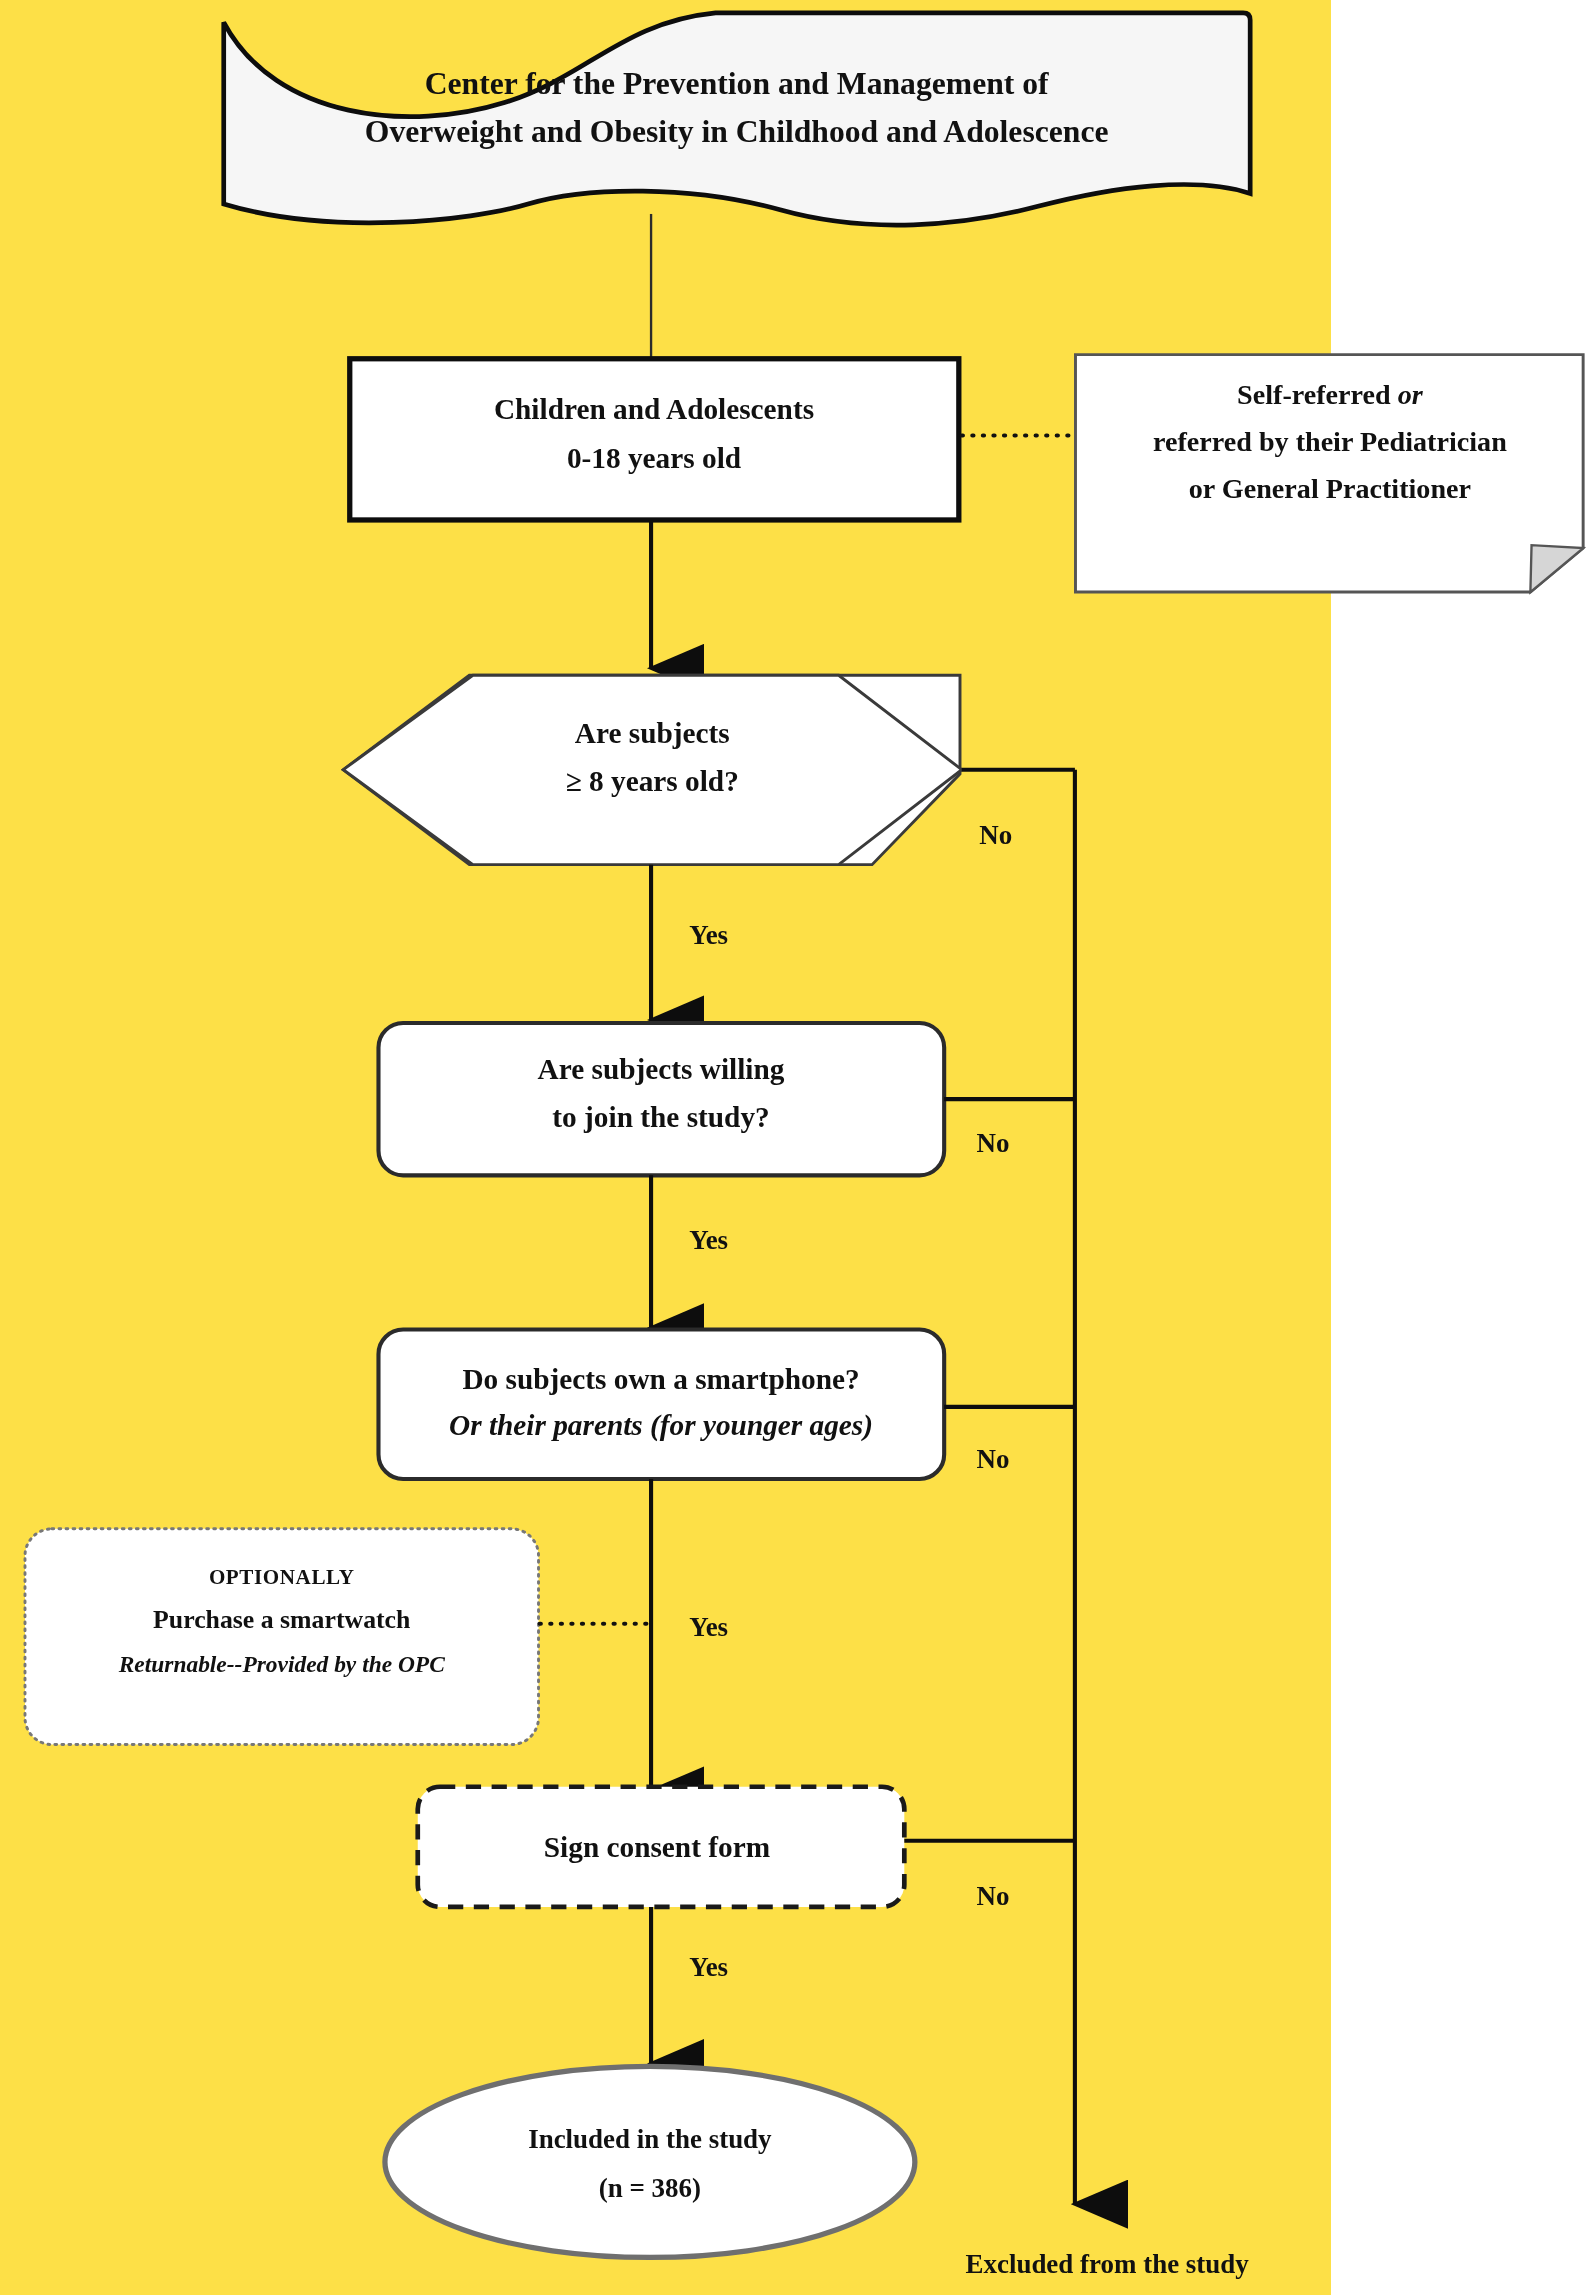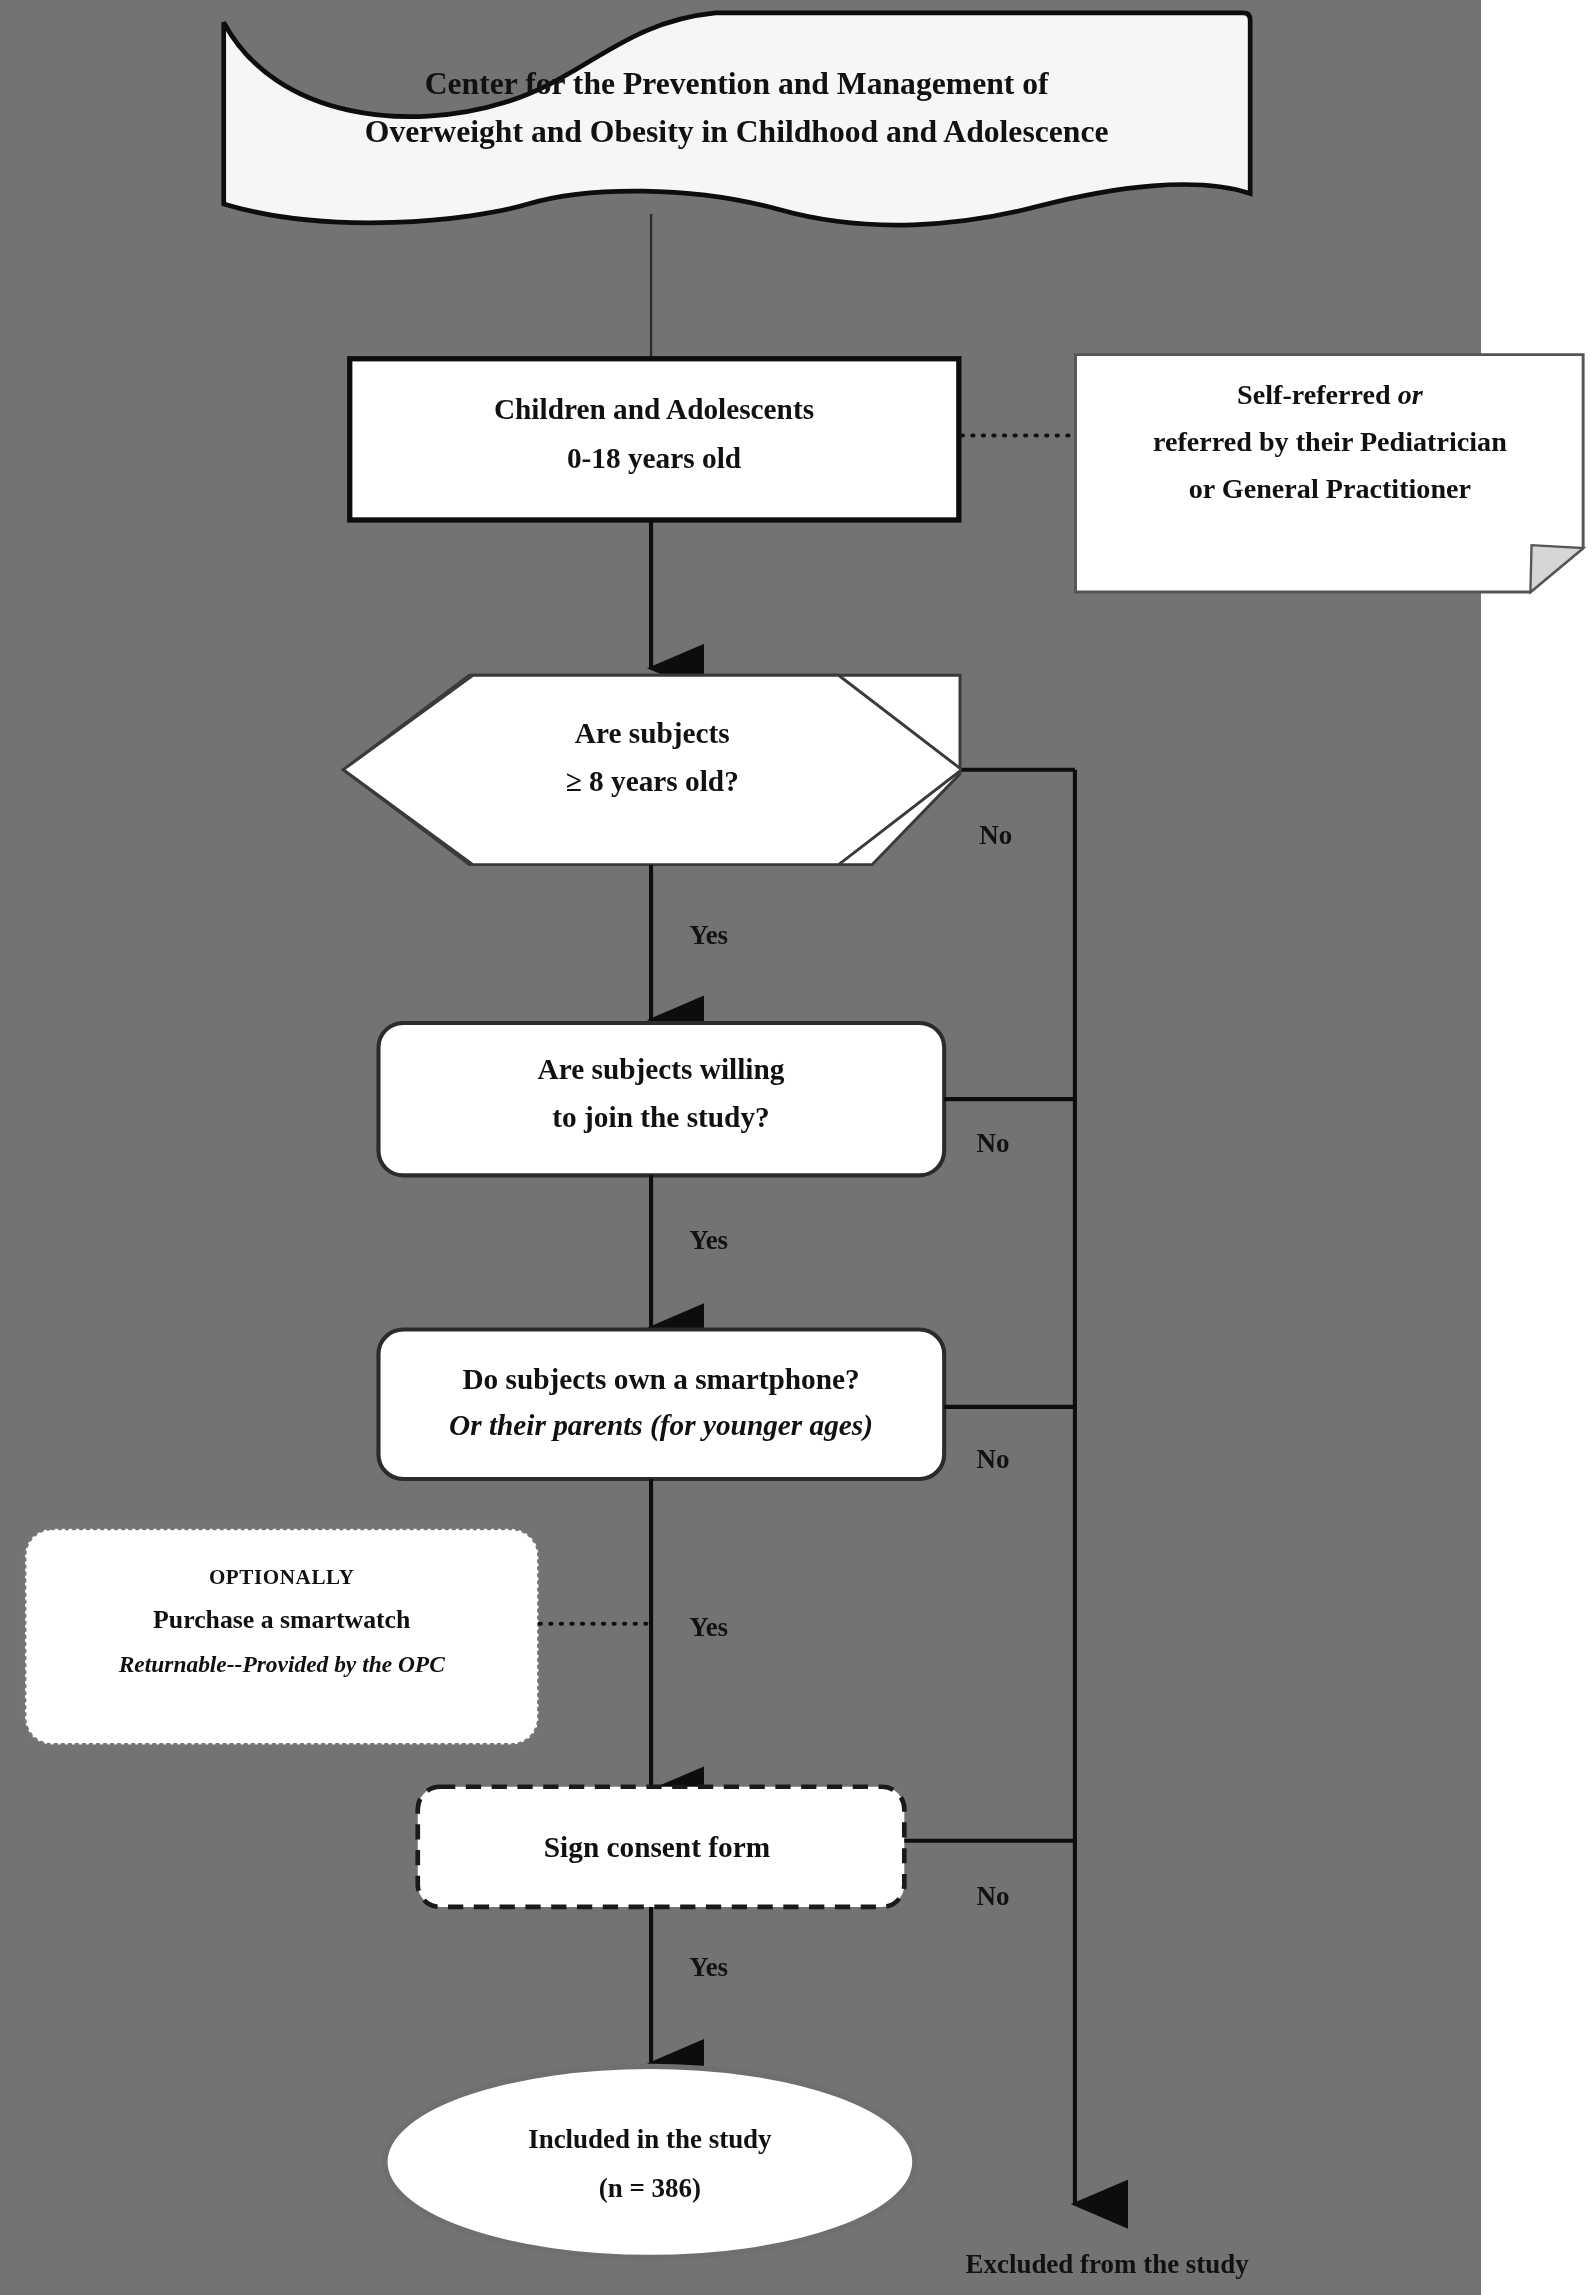--- a/index.html
+++ b/index.html
@@ -9,23 +9,23 @@
     background: #ffffff;
   }
   body {
     width: 1597px;
     height: 2295px;
     overflow: hidden;
     font-family: "Liberation Serif", "DejaVu Serif", serif;
   }
   #flow-root {
     position: relative;
-    width: 1481px;
+    width: 1331px;
     height: 2295px;
-    background: #737373;
+    background: #fde047;
   }
   svg.canvas {
     display: block;
     width: 1597px;
     height: 2295px;
   }
   text {
     font-family: "Liberation Serif", "DejaVu Serif", serif;
     fill: #111111;
   }

